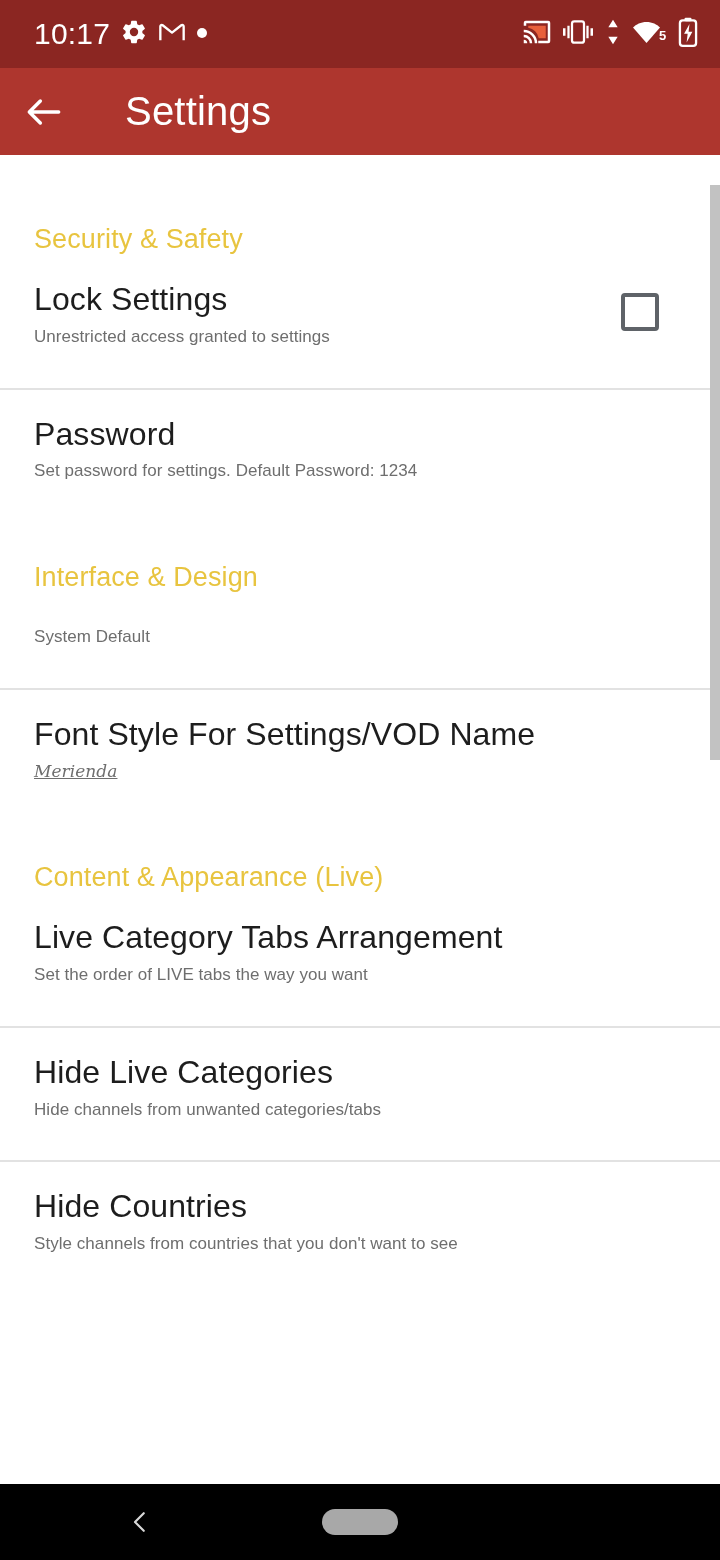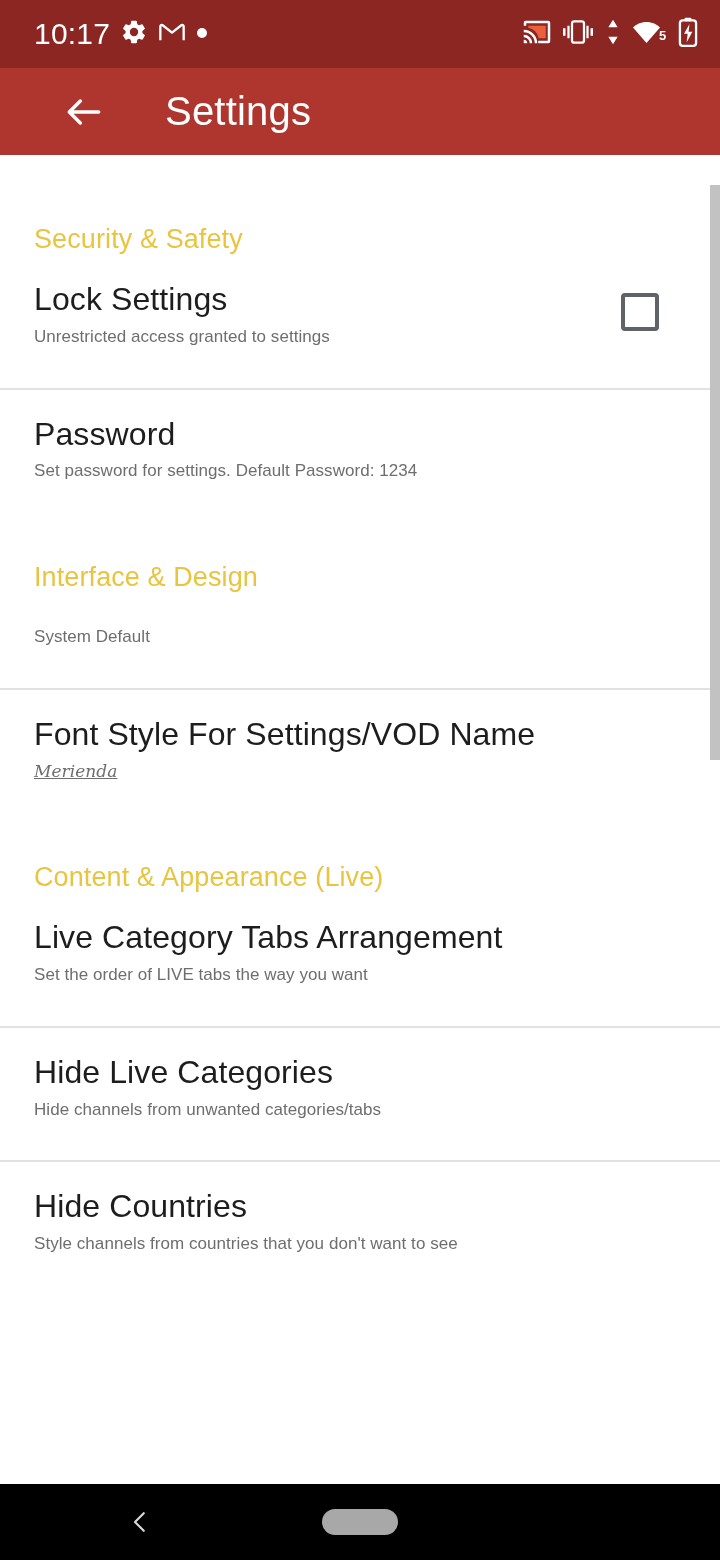--- a/index.html
+++ b/index.html
@@ -35,21 +35,21 @@
     display:flex; align-items:center; gap:11px;
   }
   .sicon { display:block; }
 
   
   .app-bar {
     position:absolute; left:0; top:68px;
     width:720px; height:87px;
     background:#ae362e;
     display:flex; align-items:center;
-    padding-left:56px;
+    padding-left:16px;
   }
   .back-btn {
     width:56px; height:56px;
     display:flex; align-items:center; justify-content:center;
     cursor:pointer;
   }
   .app-title {
     margin-left:53px;
     color:#ffffff;
     font-size:40px;

